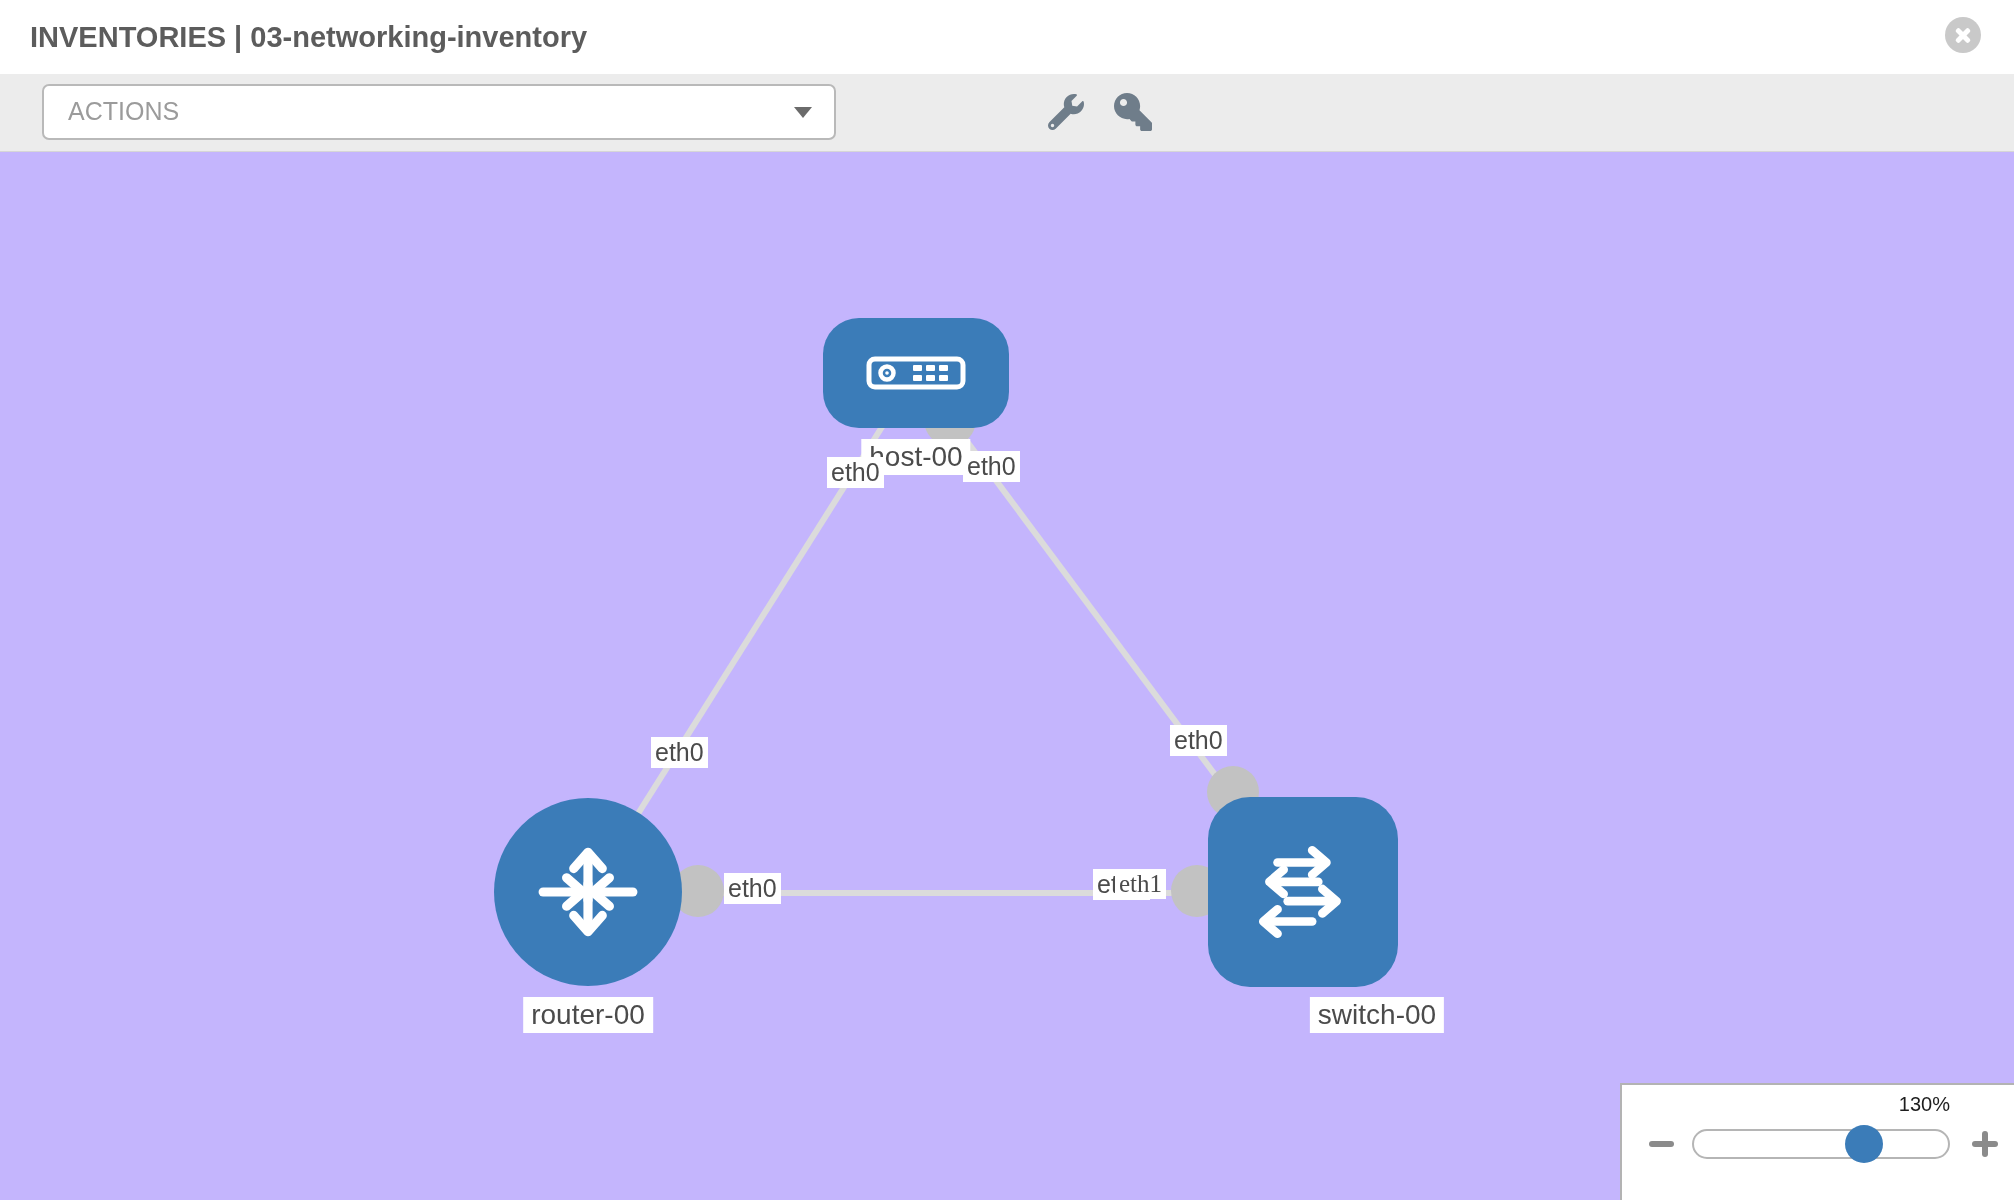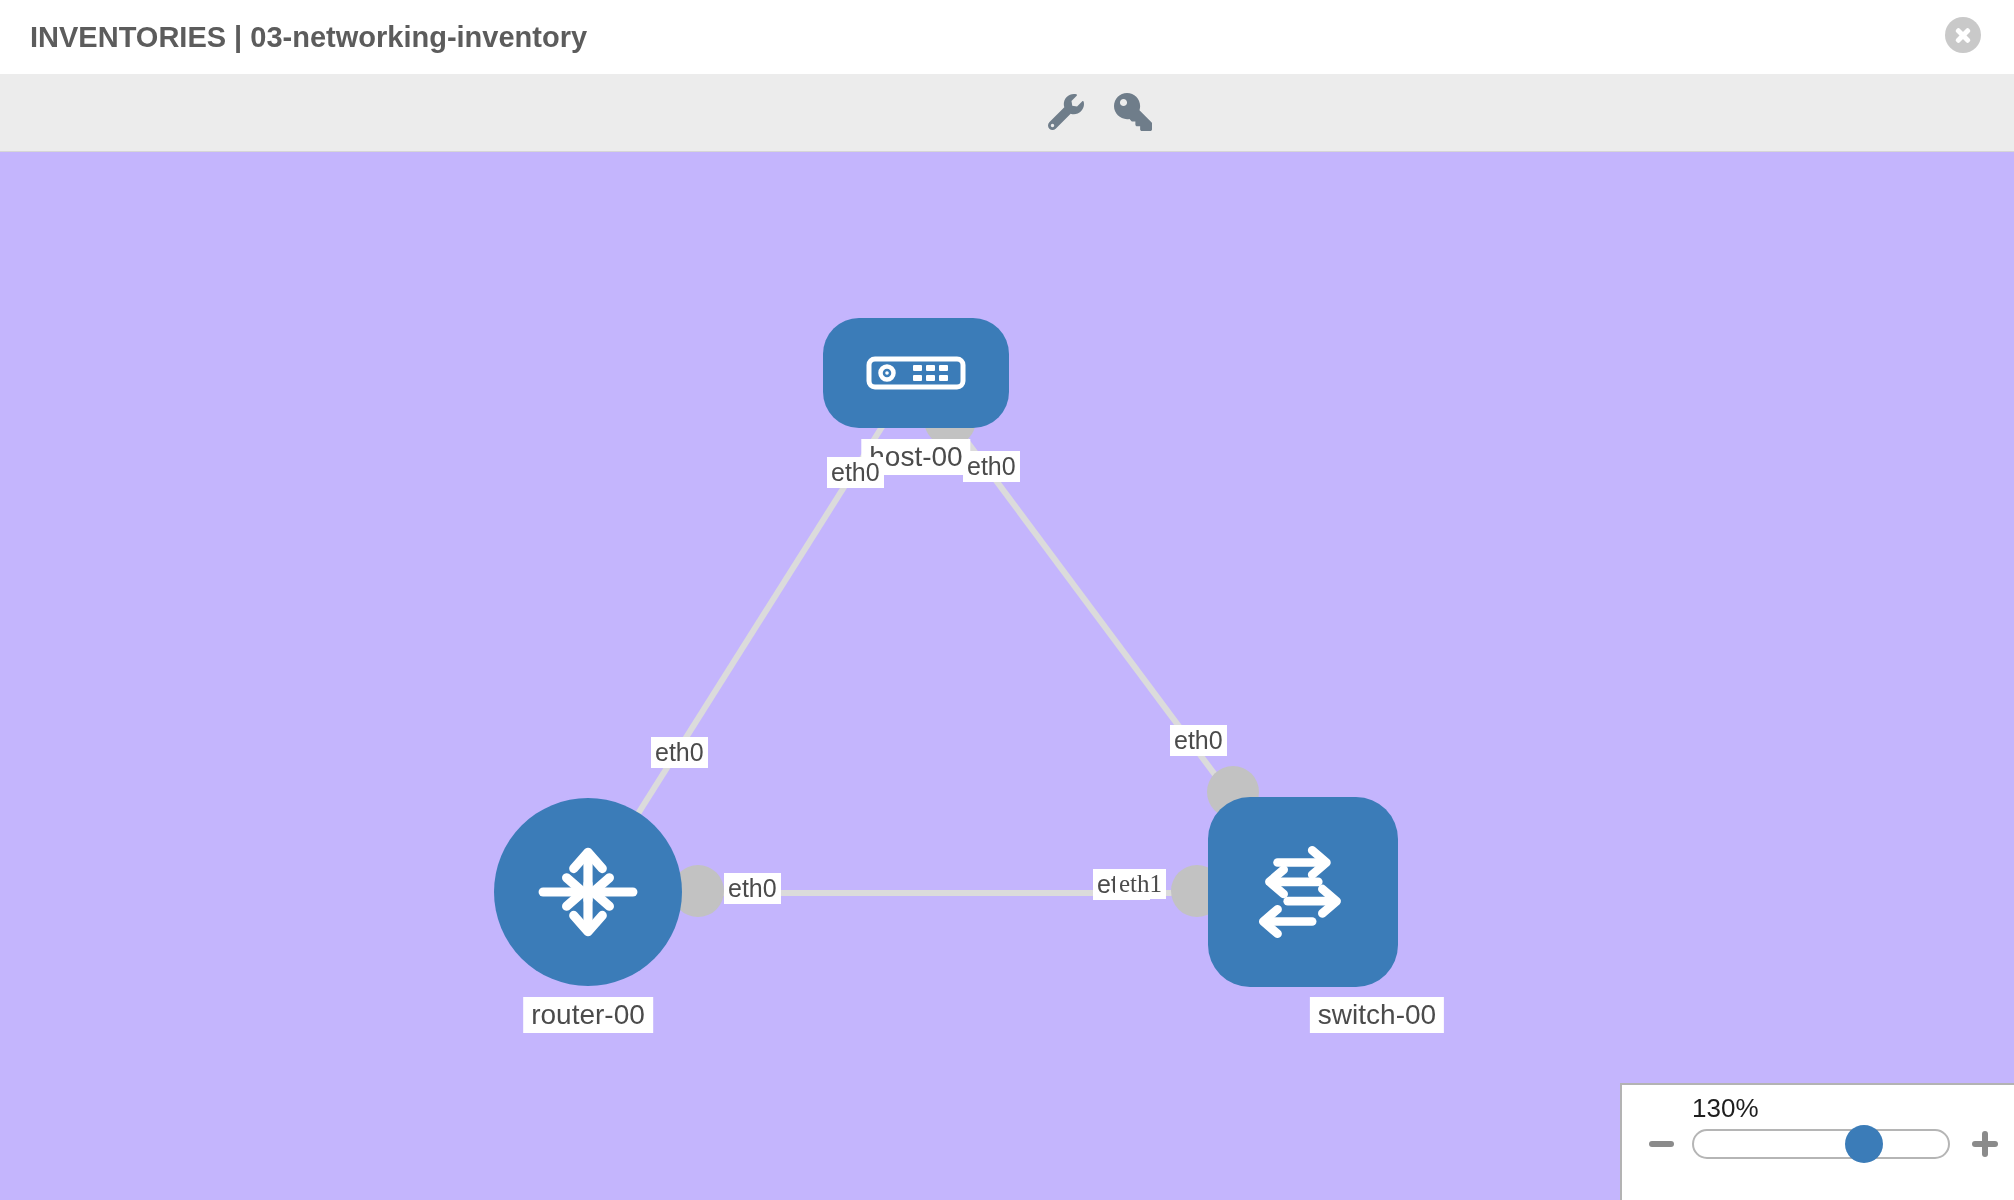--- a/index.html
+++ b/index.html
@@ -47,41 +47,45 @@
   .e-host-left{left:827px;top:305px;}
   .e-host-right{left:963px;top:299px;}
   .e-router-top{left:651px;top:585px;}
   .e-switch-top{left:1170px;top:573px;}
   .e-router-right{left:724px;top:721px;}
   .e-switch-left-under{left:1093px;top:717px;}
   .e-switch-left-over{left:1115px;top:717px;z-index:6;font-family:Liberation Serif, serif;}
   
   .zoom-panel{position:absolute;left:1620px;top:931px;width:394px;height:117px;background:#ffffff;
     border-left:2px solid #b3b3b3;border-top:2px solid #b3b3b3;z-index:10;}
-  .zoom-value{position:absolute;left:70px;top:8px;width:258px;text-align:left;font-size:26px;color:#1e1e1e;}
+  .zoom-value{position:absolute;left:70px;top:8px;width:258px;text-align:right;font-size:20px;color:#1e1e1e;}
   .minus-icon{position:absolute;left:27px;top:56px;width:25px;height:6px;border-radius:3px;background:#8b8b8b;cursor:pointer;}
   .slider-track{position:absolute;left:70px;top:44px;width:258px;height:30px;border:2px solid #b5b5b5;border-radius:16px;
     box-sizing:border-box;background:#ffffff;cursor:pointer;}
   .slider-thumb{position:absolute;left:223px;top:40px;width:38px;height:38px;border-radius:50%;background:#3b7cb8;cursor:pointer;}
   .plus-icon{position:absolute;left:350px;top:46px;width:26px;height:26px;cursor:pointer;}
   .plus-icon .ph{position:absolute;left:0;top:10px;width:26px;height:6px;border-radius:3px;background:#8b8b8b;}
   .plus-icon .pv{position:absolute;left:10px;top:0;width:6px;height:26px;border-radius:3px;background:#8b8b8b;}
 </style>
 </head>
 <body>
 
 <div class="header">
   <div class="page-title">INVENTORIES | 03-networking-inventory</div>
   <div class="close-btn">
     <span class="xb a"></span>
     <span class="xb b"></span>
   </div>
 </div>
 
 <div class="toolbar">
+  <div class="select actions">
+    <span>ACTIONS</span>
+    <i class="caret"></i>
+  </div>
 
   <svg class="tool-icon wrench" width="36" height="36" viewBox="0 0 512 512">
     <path fill="#6f7d8a" d="M507.73 109.1c-2.24-9.03-13.54-12.09-20.12-5.51l-74.36 74.36-67.88-11.31-11.31-67.88 74.36-74.36c6.62-6.62 3.43-17.9-5.66-20.16-47.38-11.74-99.55.91-136.58 37.93-39.64 39.64-50.55 97.1-34.05 147.2L18.74 402.76c-24.99 24.99-24.99 65.51 0 90.5 24.99 24.99 65.51 24.99 90.5 0l213.21-213.21c50.12 16.71 107.47 5.68 147.37-34.22 37.07-37.07 49.7-89.32 37.91-136.73zM64 472c-13.25 0-24-10.75-24-24 0-13.26 10.75-24 24-24s24 10.74 24 24c0 13.25-10.75 24-24 24z"></path>
   </svg>
 
   <svg class="tool-icon key" width="38" height="38" viewBox="0 0 512 512">
     <g transform="translate(512,0) scale(-1,1)">
       <path fill="#6f7d8a" d="M512 176.001C512 273.203 433.202 352 336 352c-11.22 0-22.19-1.062-32.827-3.069l-24.012 27.014A23.999 23.999 0 0 1 261.223 384H224v40c0 13.255-10.745 24-24 24h-40v40c0 13.255-10.745 24-24 24H24c-13.255 0-24-10.745-24-24v-78.059c0-6.365 2.529-12.47 7.029-16.971l161.802-161.802C163.108 213.814 160 195.271 160 176 160 78.798 238.797.001 335.999 0 433.488-.001 512 78.511 512 176.001zM336 128c0 26.51 21.49 48 48 48s48-21.49 48-48-21.49-48-48-48-48 21.49-48 48z"></path>
     </g>
   </svg>

